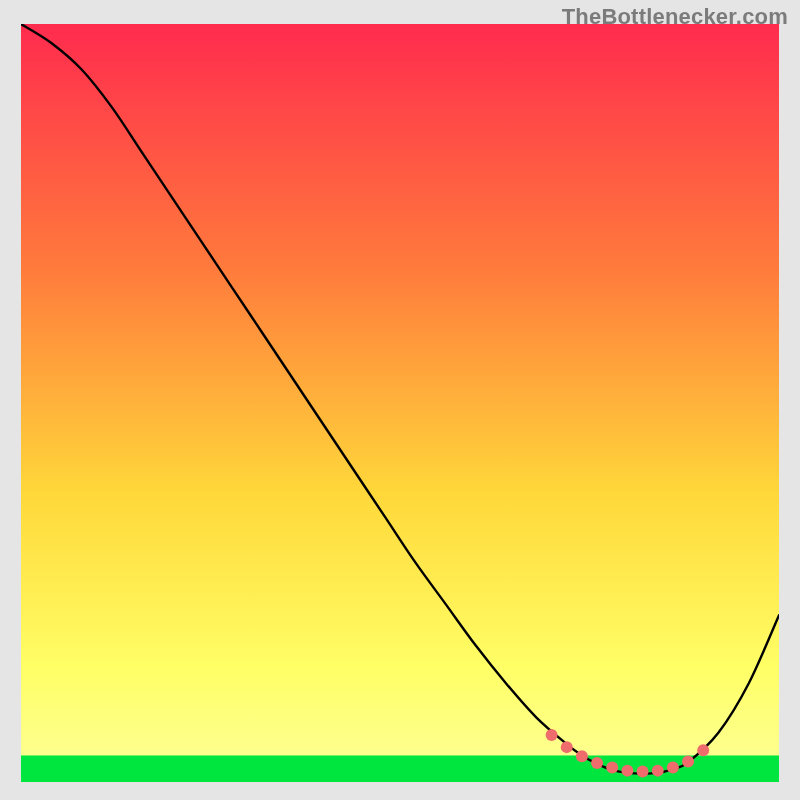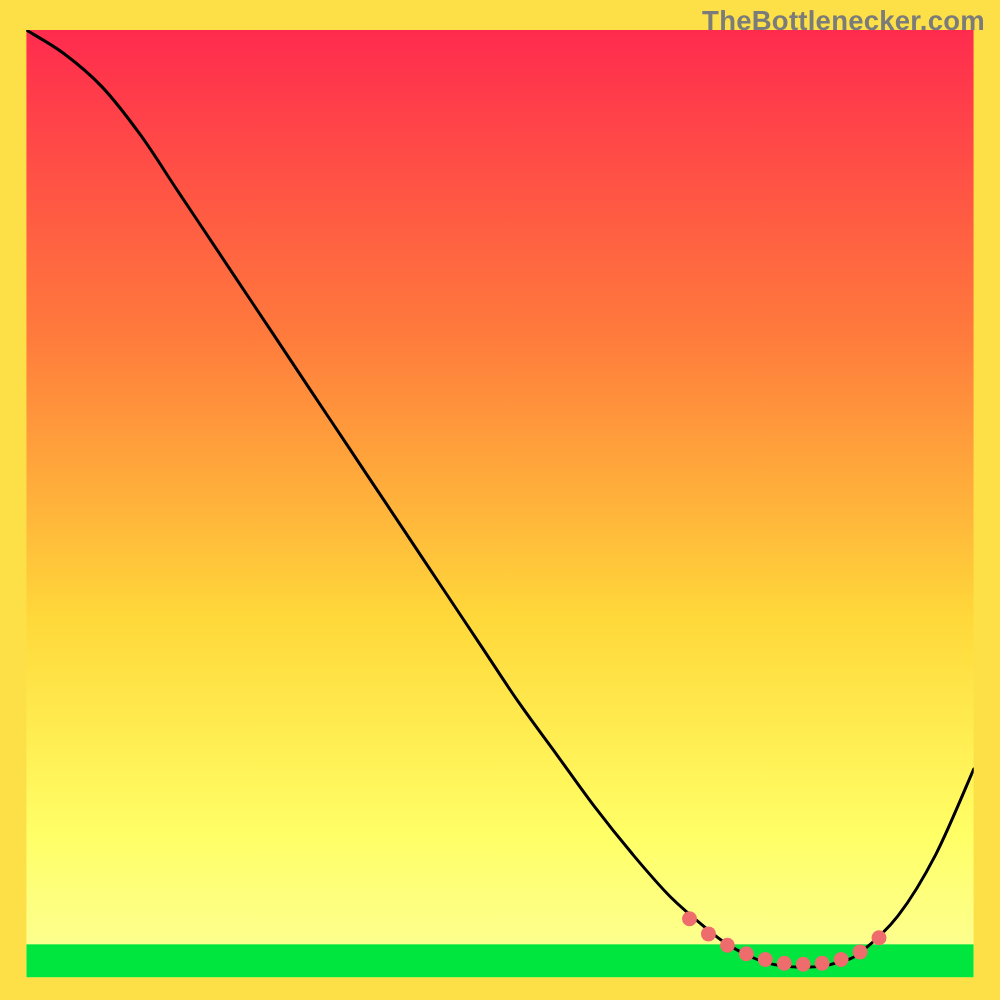--- a/index.html
+++ b/index.html
@@ -1,21 +1,21 @@
 <!DOCTYPE html>
 <html><head>
 <meta charset="utf-8">
 <style>
   * { margin: 0; padding: 0; box-sizing: border-box; }
   html, body { width: 800px; height: 800px; overflow: hidden; background: #000; }
   .frame {
     position: relative;
     width: 800px;
     height: 800px;
-    background: #fde047;
+    background: #e5e5e5;
   }
   .watermark {
     position: absolute;
     top: 4px;
     right: 12px;
     font-family: Arial, Helvetica, sans-serif;
     font-size: 22px;
     font-weight: 600;
     color: #7b7b7b;
     letter-spacing: 0.2px;

